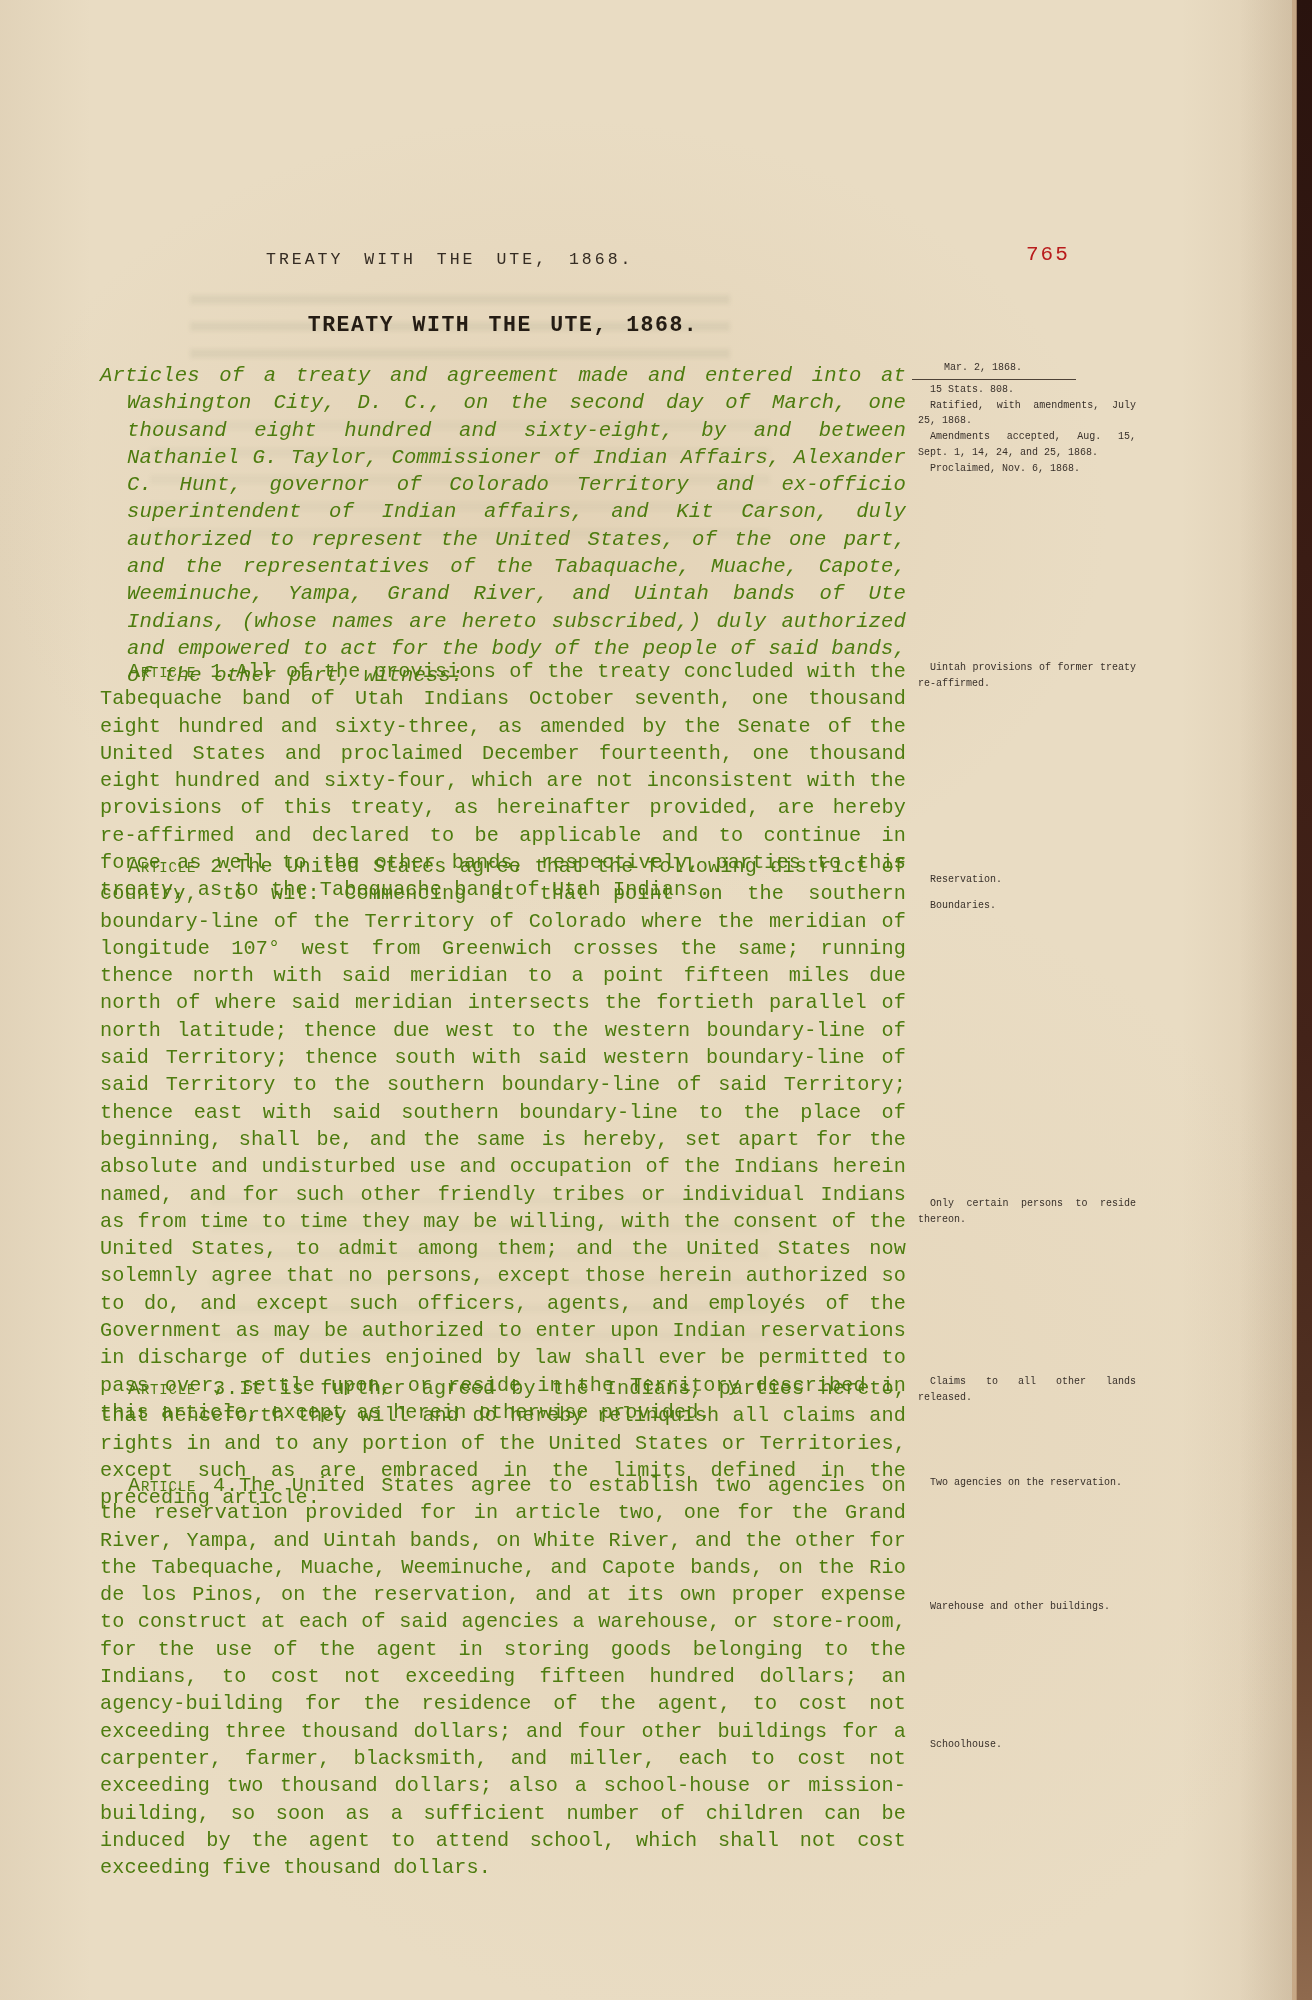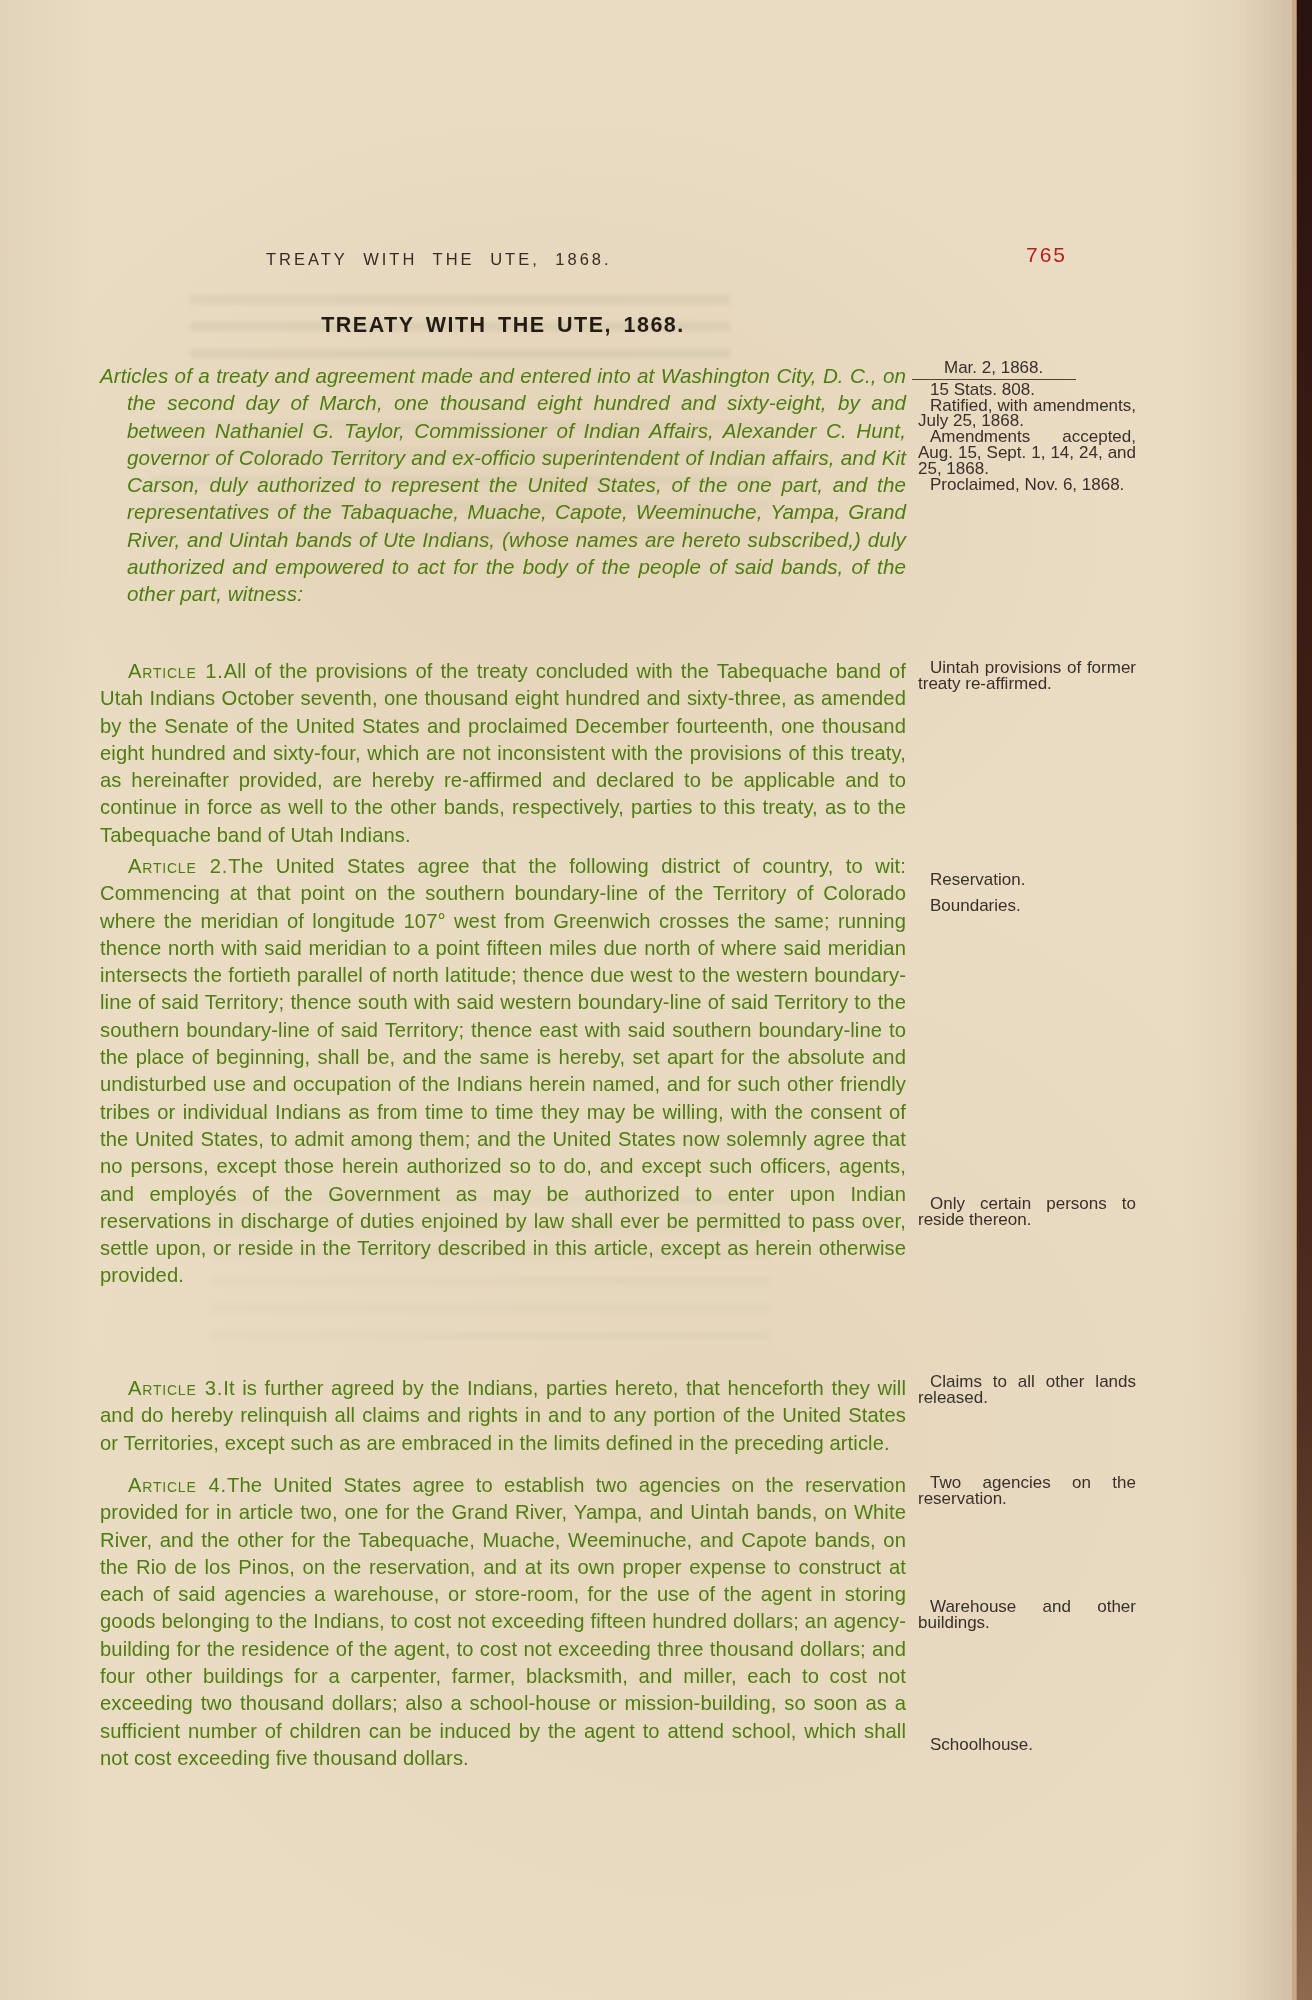--- a/index.html
+++ b/index.html
@@ -1,20 +1,20 @@
 <!DOCTYPE html>
 <html><head>
 <meta charset="utf-8">
 <style>
   * { box-sizing: border-box; }
   html,body { margin:0; padding:0; background:#6b655c; }
   .page {
     position:relative; width:1312px; height:2000px; overflow:hidden;
     background:#e9dcc3;
-    font-family:Liberation Sans, sans-serif;
+    font-family:Liberation Mono, monospace;
     color:#2e261e;
   }
   
   .page::before {
     content:""; position:absolute; inset:0; pointer-events:none;
     background:
       radial-gradient(ellipse 900px 650px at 42% 26%, rgba(213,188,153,0.30), rgba(0,0,0,0) 62%),
       radial-gradient(ellipse 1000px 900px at 55% 72%, rgba(216,192,158,0.22), rgba(0,0,0,0) 65%),
       linear-gradient(90deg, rgba(146,116,78,0.09), rgba(0,0,0,0) 7%, rgba(0,0,0,0) 90%, rgba(141,103,64,0.14));
   }
@@ -61,21 +61,21 @@
   }
   .preamble {
     font-style:italic; font-size:20.6px;
     padding-left:27px; text-indent:-27px;
   }
   .article { text-indent:28px; }
   .art-label { font-variant:small-caps; letter-spacing:0.8px; margin-right:0; }
 
   .note {
     position:absolute; left:918px; width:218px;
-    font-size:17px; line-height:15.8px; text-align:justify;
+    font-size:10px; line-height:15.8px; text-align:justify;
     color:#38302a;
   }
   .note p { margin:0; text-indent:12px; }
   .note .nd { text-indent:26px; }
   .note-rule { height:1px; width:164px; margin:3px 0 2px -6px; background:#4d4237; }
 </style>
 </head>
 <body>
 
 <div class="page">

